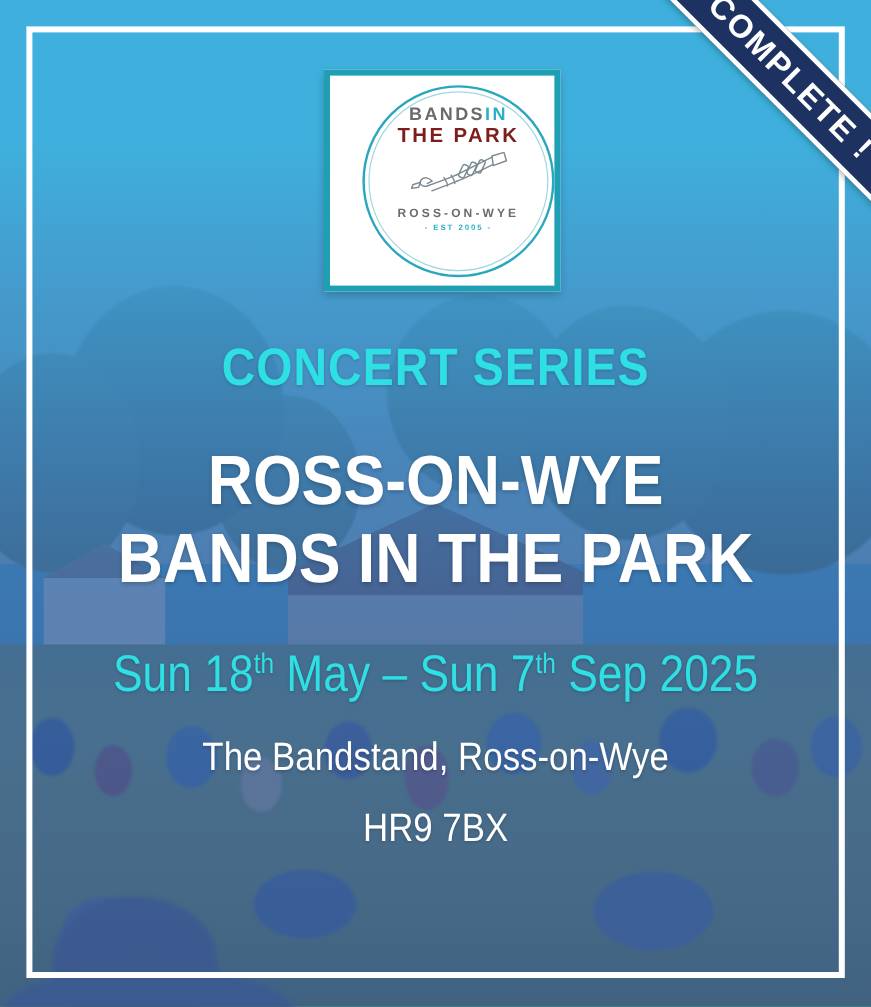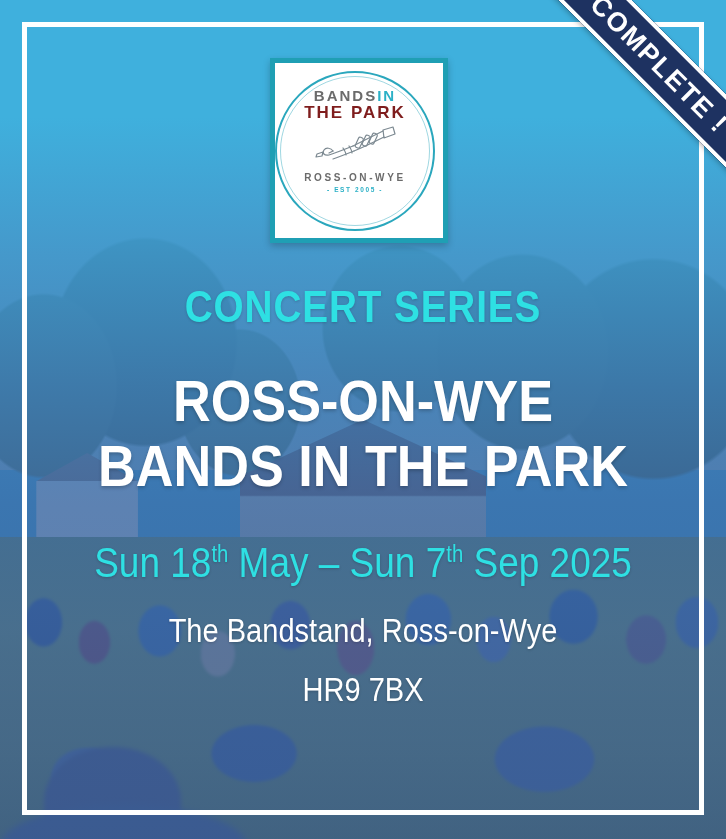--- a/index.html
+++ b/index.html
@@ -124,25 +124,25 @@
     font-weight:bold;
     font-size:27px;
     letter-spacing:1.5px;
     white-space:nowrap;
   }
 
   
   .logo-card{
     position:absolute;
     left:270px; top:58px;
-    width:178px; height:185px;
+    width:197px; height:185px;
     background:#ffffff;
     border:5px solid #1f9fb4;
     box-shadow:0 3px 7px rgba(0,0,0,.22);
-    display:flex; align-items:center; justify-content:flex-start;
+    display:flex; align-items:center; justify-content:flex-end;
   }
   .logo-circle{
     position:relative;
     width:160px; height:160px;
     border-radius:50%;
     border:2px solid #2aa7bd;
     display:flex; flex-direction:column;
     align-items:center; justify-content:flex-start;
     padding-top:15px;
     overflow:hidden;

